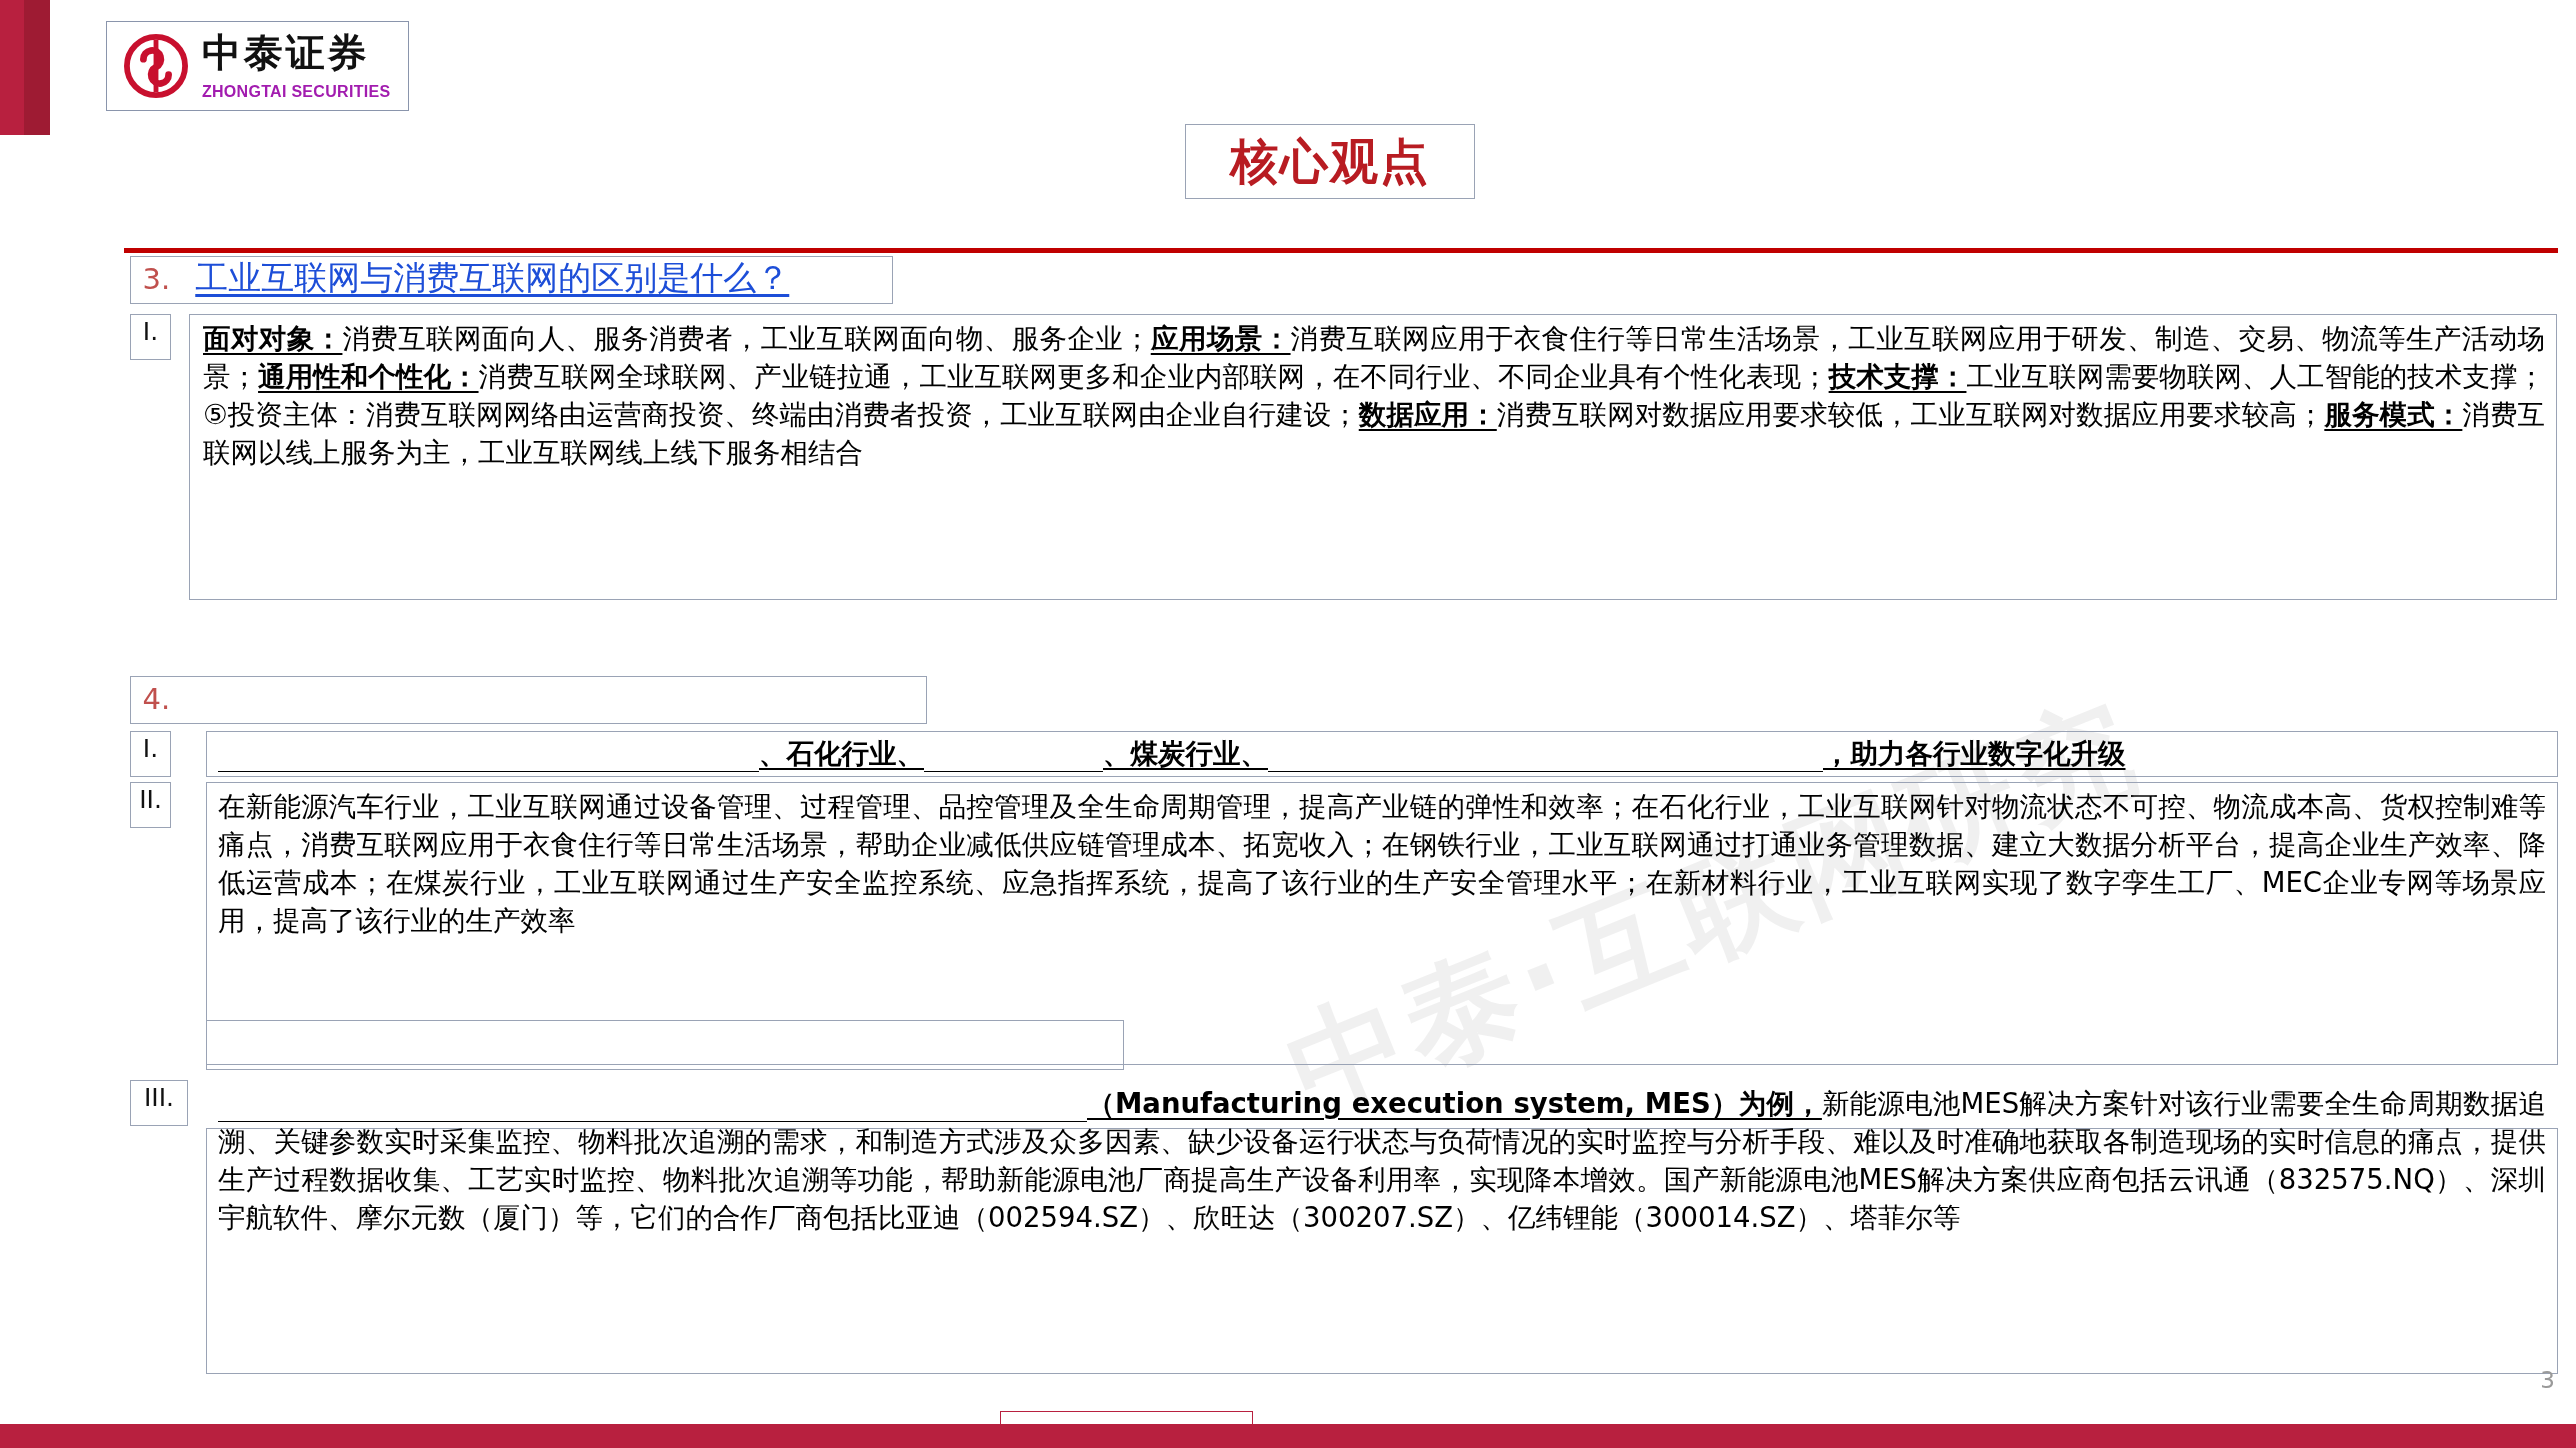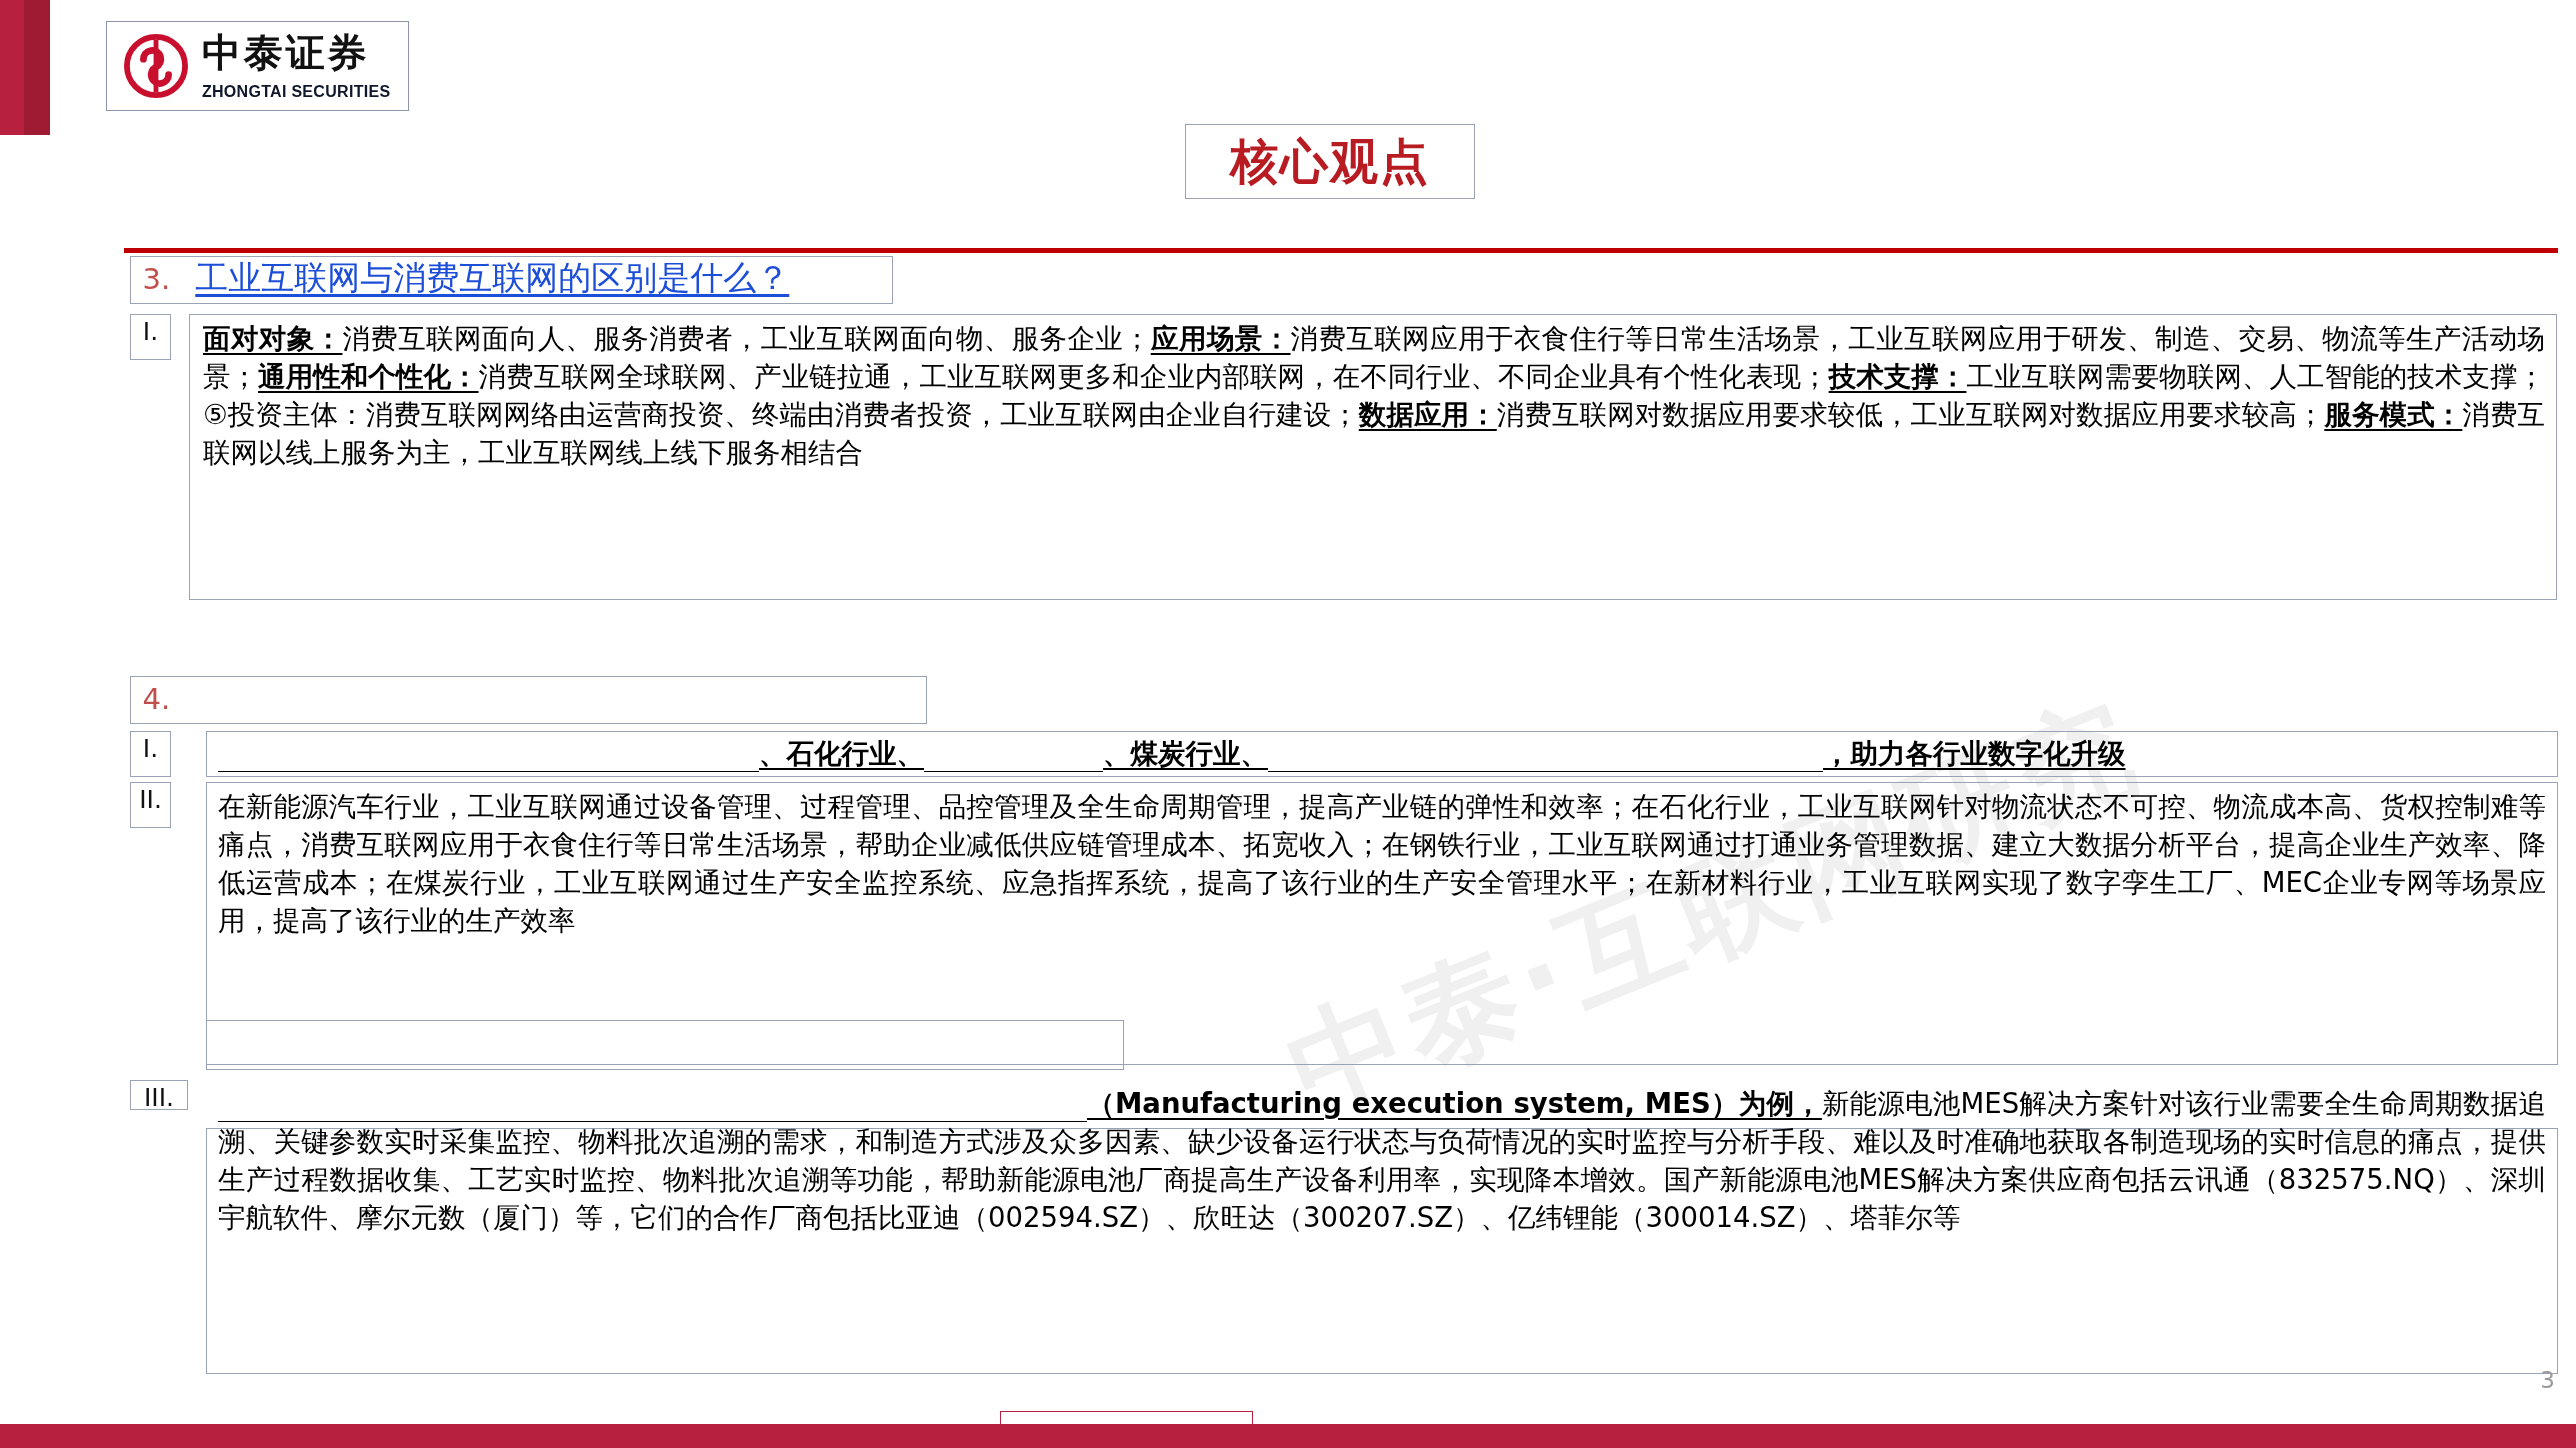--- a/index.html
+++ b/index.html
@@ -18,21 +18,21 @@
   
   .logobox{
     position:absolute;left:106px;top:21px;width:303px;height:90px;
     background:#fff;border:1px solid #8a95ac;
     display:flex;align-items:center;gap:13.5px;padding-left:17.4px;box-sizing:border-box;
   }
   .logomark{width:64px;height:64px;flex:0 0 64px;position:relative;}
   .logotext{display:flex;flex-direction:column;justify-content:center;line-height:1;}
   .logo-cn{font-size:39px;font-weight:bold;letter-spacing:2.9px;color:#111;
            font-family:"DejaVu Sans","Liberation Sans",sans-serif;}
-  .logo-en{font-size:16px;font-weight:bold;letter-spacing:0.3px;color:#0f172a;margin-top:12px;}
+  .logo-en{font-size:16px;font-weight:bold;letter-spacing:0.3px;color:#a21caf;margin-top:12px;}
 
   
   .titlebox{
     position:absolute;left:1185px;top:124px;width:290px;height:75px;
     border:1px solid #9aa3b5;background:#fff;
     display:flex;align-items:center;justify-content:center;box-sizing:border-box;
   }
   .titletext{font-size:48px;font-weight:bold;color:#b81c22;letter-spacing:1.9px;
              font-family:"DejaVu Sans","Liberation Sans",sans-serif;}
 
@@ -128,21 +128,21 @@
 
   <div class="marker" style="left:130px;top:731px;width:41px;height:46px;">I.</div>
   <div class="cbox" style="left:206px;top:731px;width:2352px;height:46px;"></div>
   <div class="body" style="left:218px;top:734px;width:2328px;"><span class="blank" style="width: 541px;"></span><b>、石化行业、</b><span class="blank" style="width: 179px;"></span><b>、煤炭行业、</b><span class="blank" style="width: 555px;"></span><b>，助力各行业数字化升级</b></div>
 
   <div class="marker" style="left:130px;top:782px;width:41px;height:46px;">II.</div>
   <div class="cbox" style="left:206px;top:782px;width:2352px;height:283px;"></div>
   <div class="cbox" style="left:206px;top:1020px;width:918px;height:50px;"></div>
   <div class="body" style="left:218px;top:787px;width:2328px;"><span>在新能源汽车行业，工业互联网通过设备管理、过程管理、品控管理及全生命周期管理，提高产业链的弹性和效率；在石化行业，工业互联网针对物流状态不可控、物流成本高、货权控制难等痛点，消费互联网应用于衣食住行等日常生活场景，帮助企业减低供应链管理成本、拓宽收入；在钢铁行业，工业互联网通过打通业务管理数据、建立大数据分析平台，提高企业生产效率、降低运营成本；在煤炭行业，工业互联网通过生产安全监控系统、应急指挥系统，提高了该行业的生产安全管理水平；在新材料行业，工业互联网实现了数字孪生工厂、MEC企业专网等场景应用，提高了该行业的生产效率</span></div>
 
-  <div class="marker" style="left:130px;top:1080px;width:58px;height:30px;">III.</div>
+  <div class="marker" style="left:130px;top:1080px;width:58px;height:46px;">III.</div>
   <div class="cbox" style="left:206px;top:1128px;width:2352px;height:246px;"></div>
   <div class="body" style="left:218px;top:1084px;width:2328px;"><span class="blank" style="width: 869px;"></span><b>（Manufacturing execution system, MES）为例，</b><span>新能源电池MES解决方案针对该行业需要全生命周期数据追溯、关键参数实时采集监控、物料批次追溯的需求，和制造方式涉及众多因素、缺少设备运行状态与负荷情况的实时监控与分析手段、难以及时准确地获取各制造现场的实时信息的痛点，提供生产过程数据收集、工艺实时监控、物料批次追溯等功能，帮助新能源电池厂商提高生产设备利用率，实现降本增效。国产新能源电池MES解决方案供应商包括云讯通（832575.NQ）、深圳宇航软件、摩尔元数（厦门）等，它们的合作厂商包括比亚迪（002594.SZ）、欣旺达（300207.SZ）、亿纬锂能（300014.SZ）、塔菲尔等</span></div>
 
   <div class="pagenum">3</div>
 
   <div class="footnotch"></div>
   <div class="footbar"></div>
 
 </div>
 

